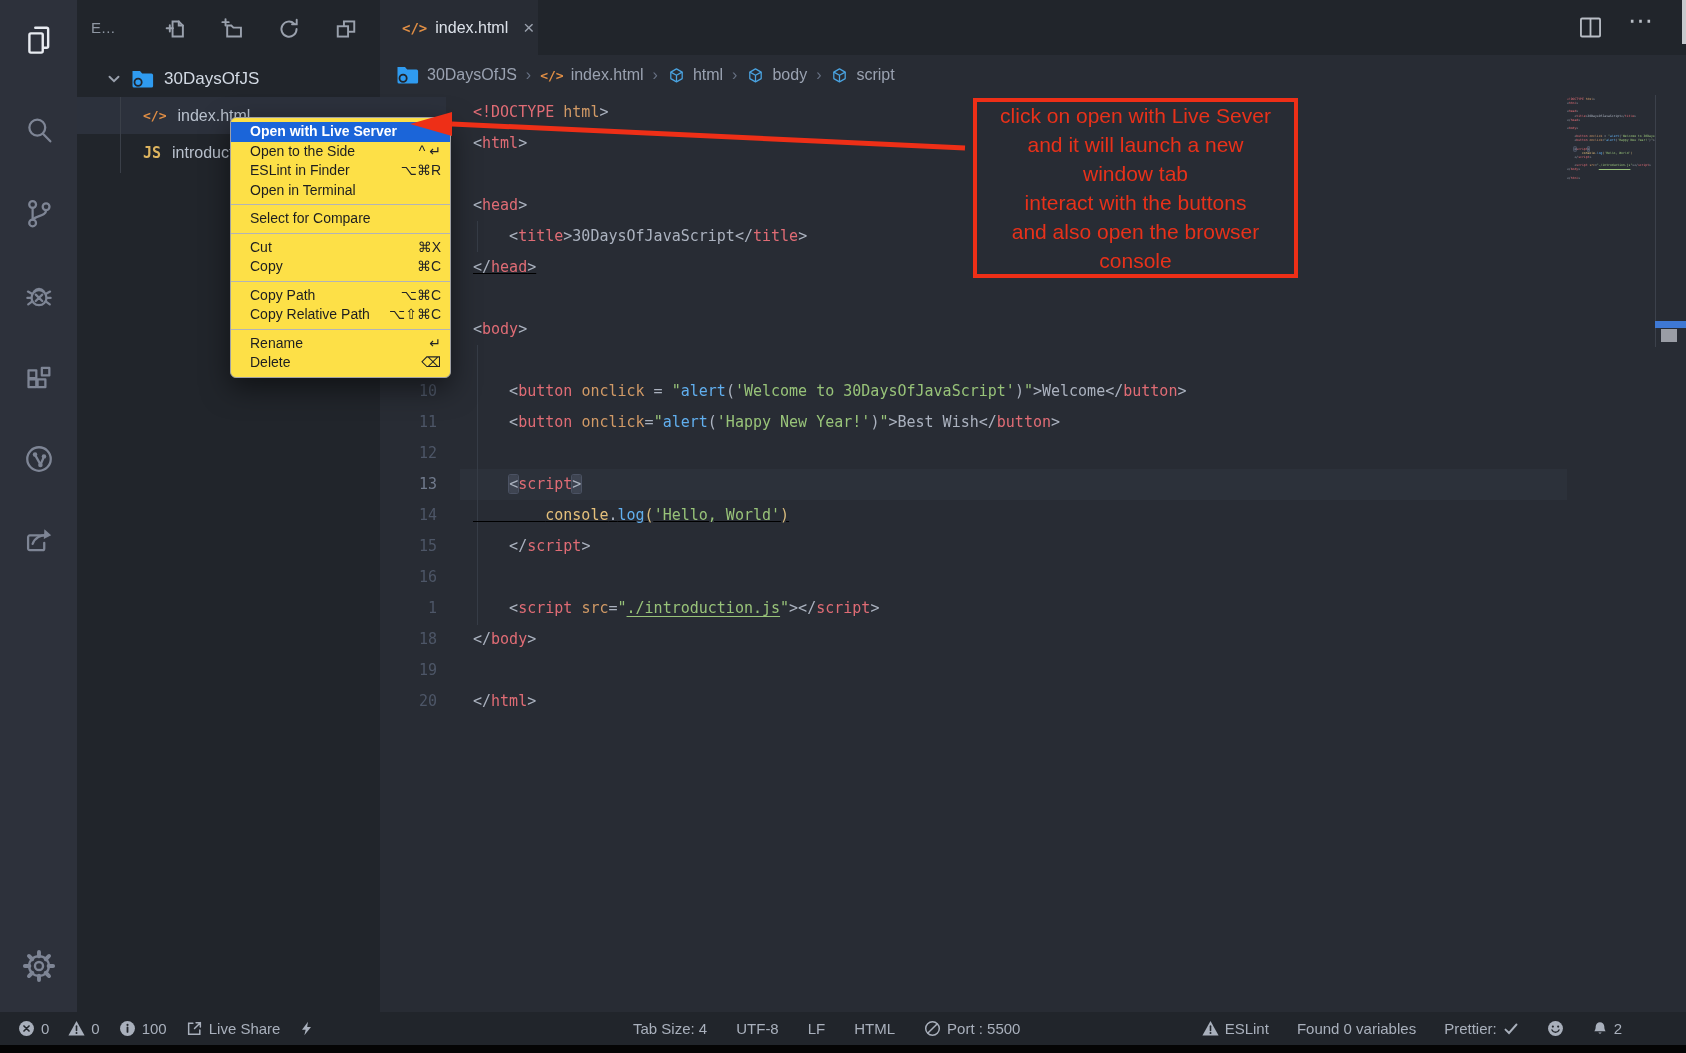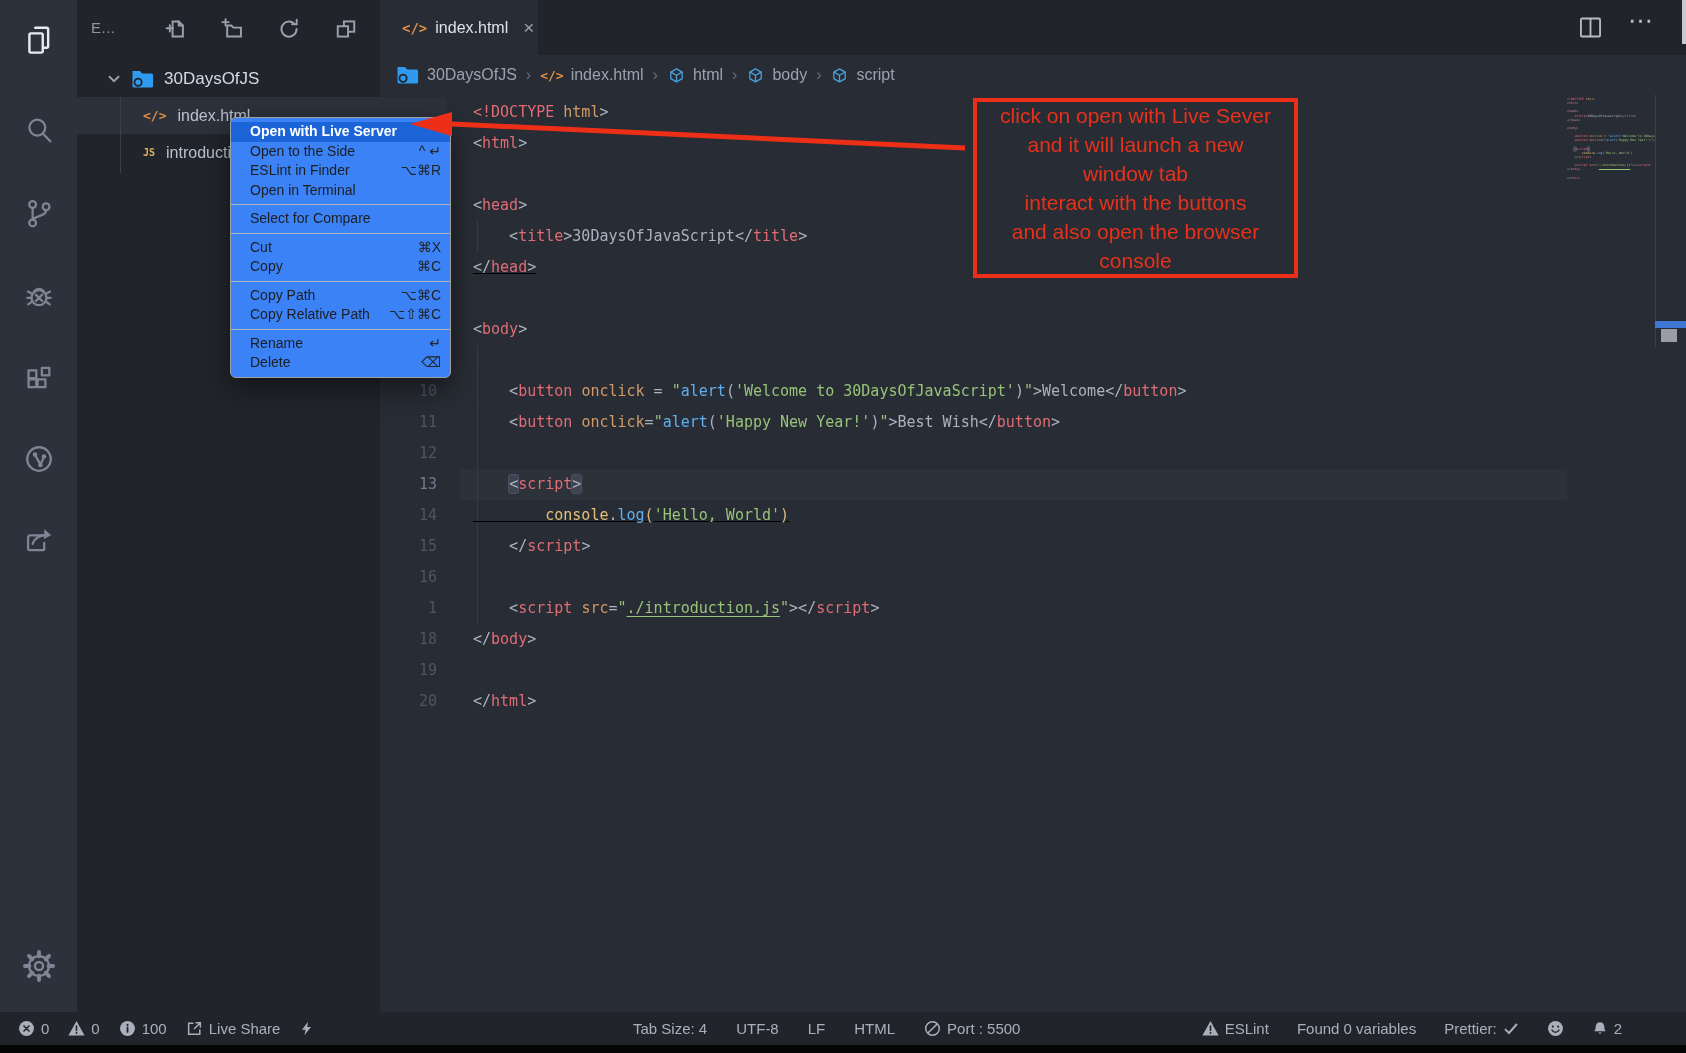--- a/index.html
+++ b/index.html
@@ -51,21 +51,21 @@
   .mk{background:#3e4451;border-radius:2px;box-shadow:0 0 0 1px #4b5263}
 
   
   #minimap{left:1567px;top:97px;width:88px;height:110px;overflow:hidden;cursor:pointer}
   .mini-row{height:4.15px;font:3.1px/4.15px "DejaVu Sans Mono",monospace;white-space:pre}
   #mm-line{left:1655px;top:95px;width:1px;height:252px;background:#3c414b}
   #ov-blue{left:1655px;top:321px;width:31px;height:7px;background:#3e78d4}
   #ov-thumb{left:1661px;top:329px;width:16px;height:13px;background:#a6aab1;opacity:.9;cursor:pointer}
 
   
-  #context-menu{left:230px;top:117px;width:221px;background:#3b82f6;border:1px solid #9fa0a4;border-radius:6px;
+  #context-menu{left:230px;top:117px;width:221px;background:#fde047;border:1px solid #9fa0a4;border-radius:6px;
                 box-shadow:0 10px 28px rgba(0,0,0,.5);padding:4px 0;box-sizing:border-box;z-index:50}
   .menu-item{height:19.5px;line-height:19.5px;padding:0 9px 0 19px;font-size:14px;color:#1d1e20;display:flex;justify-content:space-between;cursor:pointer;white-space:nowrap}
   .menu-item .sc{color:#222326}
   .menu-item.selected{background:#1b65d9;color:#ffffff;font-weight:600;border-radius:0}
   .menu-sep{height:1px;background:#b2b4b7;margin:4px 0}
 
   
   #annotation-box{left:973px;top:98px;width:325px;height:180px;border:4px solid #ee2f17;box-sizing:border-box;z-index:60;
                   display:flex;flex-direction:column;justify-content:center;text-align:center}
   .ann-line{color:#e8311a;font-size:21px;line-height:29px}
@@ -323,21 +323,21 @@
             <circle cx="7.6" cy="14.2" r="3.6" fill="#2f9bf0" stroke="#21252b" stroke-width="1.8"></circle>
           </svg>
         </span>
   <span class="tree-label root">30DaysOfJS</span>
       </div>
       <div class="tree-row selected" style="top: 97px; height: 37px; padding-left: 66px;">
         <span class="seti" style="color:#e08e45;font-size:13px">&lt;/&gt;</span>
         <span class="tree-label" style="margin-left:11px">index.html</span>
       </div>
       <div class="tree-row" style="top: 134px; height: 37px; padding-left: 66px;">
-        <span class="seti" style="color:#ddb45f;font-size:10px">JS</span>
+        <span class="seti" style="color:#ddb45f;font-size:15px">JS</span>
         <span class="tree-label" style="margin-left:11px">introduction.js</span>
       </div>
     </div>
   <div id="indent-guide" class="abs"></div>
 </div>
 
 <div id="context-menu" class="abs">
     <div class="menu-item selected">
       <span>Open with Live Server</span>
     </div>

